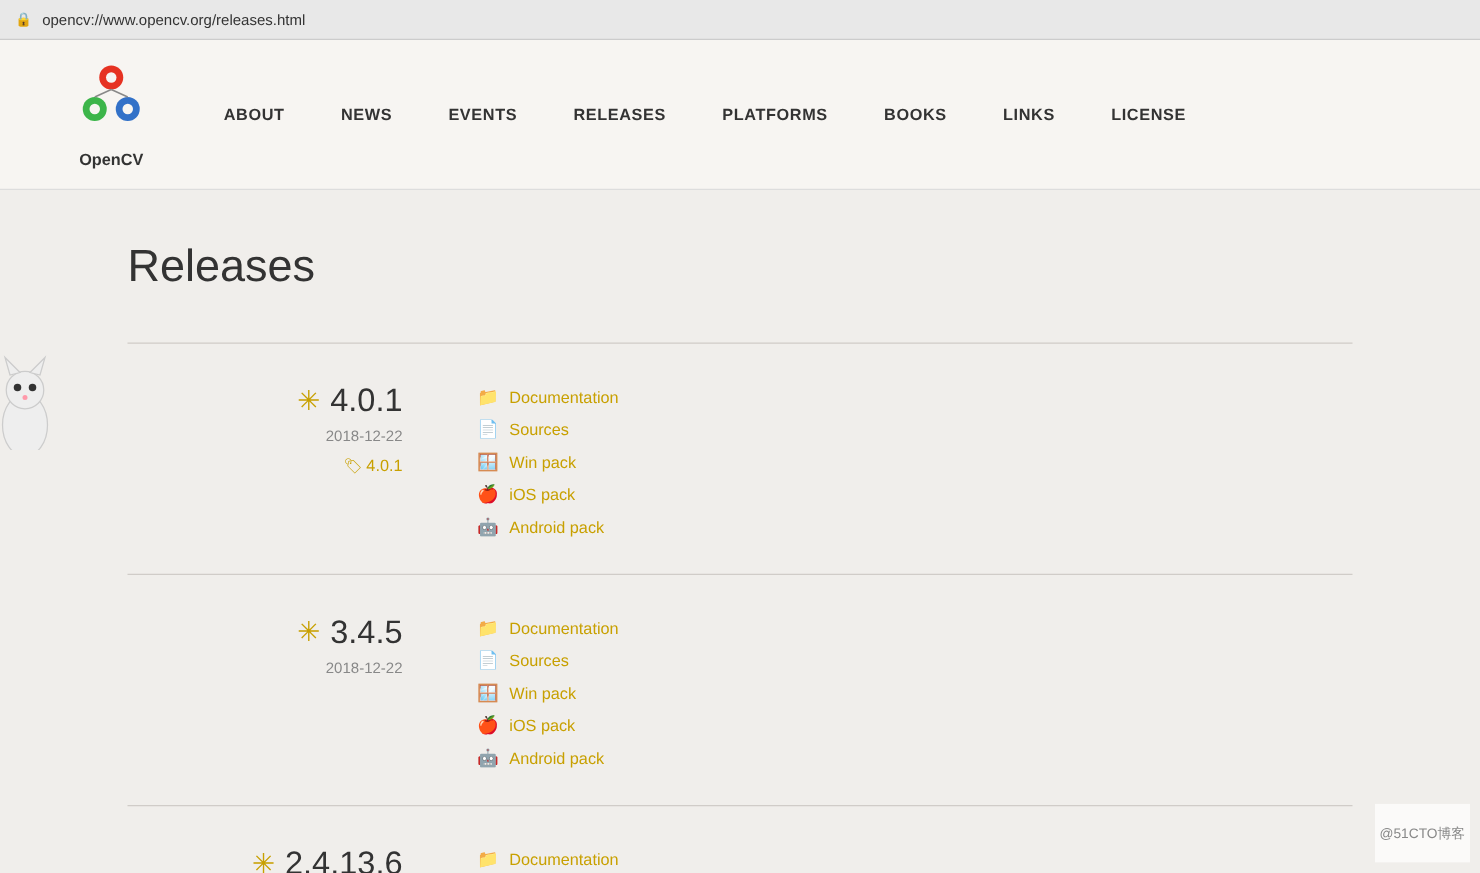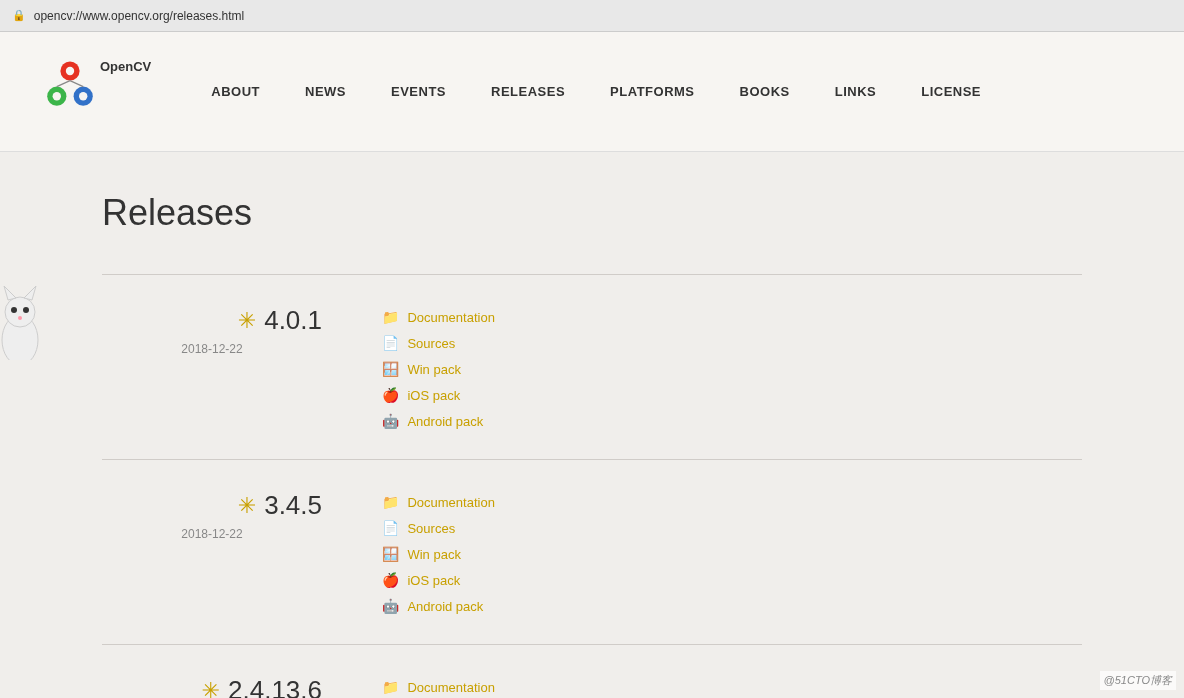--- a/index.html
+++ b/index.html
@@ -45,22 +45,24 @@
       border-bottom: 1px solid #ddd;
       padding: 0 40px;
       display: flex;
       align-items: center;
       gap: 40px;
       height: 120px;
     }
 
     .logo-container {
       display: flex;
-      flex-direction: row;
+      flex-direction: column;
+      align-items: center;
       text-decoration: none;
+      margin-left: 19px;
     }
 
     .logo-svg {
       width: 60px;
       height: 70px;
     }
 
     .logo-text {
       font-size: 13px;
       color: #333;
@@ -128,21 +130,20 @@
     .release-version {
       font-size: 26px;
       color: #333;
       font-weight: normal;
     }
 
     .release-date {
       font-size: 12px;
       color: #888;
       margin-top: 6px;
-      text-align: center;
     }
 
     .release-tag {
       margin-top: 8px;
     }
 
     .release-tag a {
       color: #c8a000;
       text-decoration: none;
       font-size: 13px;
@@ -188,22 +189,21 @@
     }
 
     
     .watermark {
       position: fixed;
       bottom: 8px;
       right: 8px;
       font-size: 11px;
       color: #888;
       background: rgba(255,255,255,0.7);
-      padding: 2px 4px;
-      font-style: italic;
+      padding: 16px 4px;
     }
   </style>
 </head>
 <body>
 
 <div class="browser-bar">
   <span class="lock-icon">🔒</span>
   <span class="url-text">opencv://www.opencv.org/releases.html</span>
 </div>
 
@@ -246,20 +246,21 @@
     <h1 class="page-title">Releases</h1>
 
     <div id="releases-container">
         <div class="release-section">
           <div class="release-info">
             <div class="release-version-row">
               <span class="asterisk-icon">✳</span>
               <span class="release-version">4.0.1</span>
             </div>
             <div class="release-date">2018-12-22</div>
+            <div class="release-tag"><span class="release-tag-icon">🏷</span><a href="#" style="color: rgb(200, 160, 0); text-decoration: none; font-size: 13px;">4.0.1</a></div>
           </div>
           <div class="download-links">
             <a class="download-link" href="#">
               <span class="dl-icon">📁</span>
               <span>Documentation</span>
             </a>
             <a class="download-link" href="#">
               <span class="dl-icon">📄</span>
               <span>Sources</span>
             </a>

